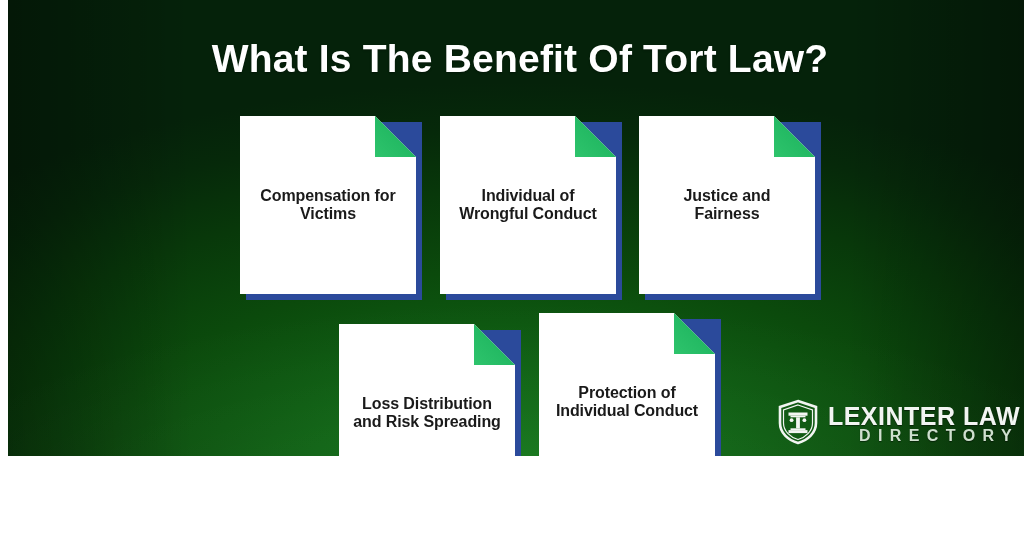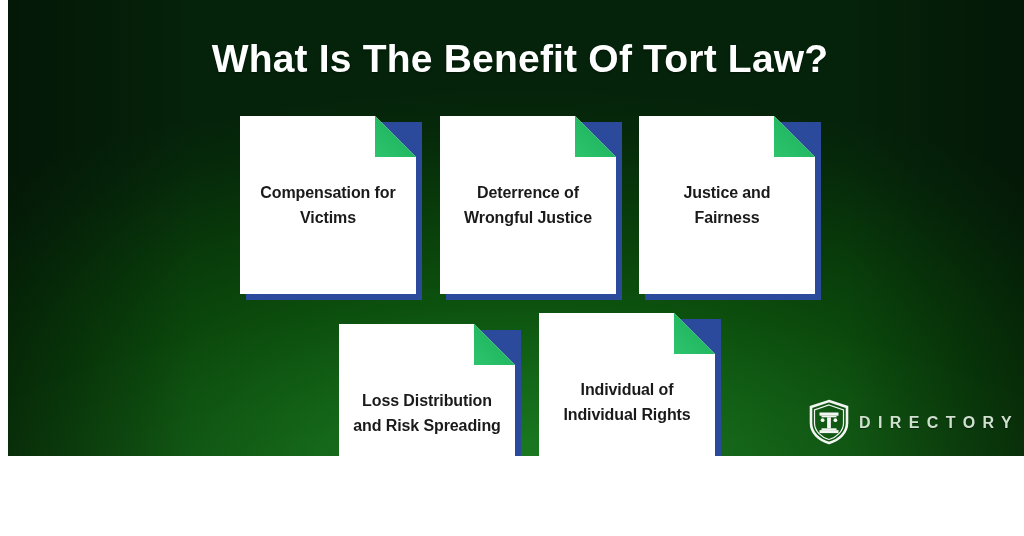--- a/index.html
+++ b/index.html
@@ -97,21 +97,21 @@
     top: 0;
     width: 156px;
     height: 178px;
     display: flex;
     align-items: center;
     justify-content: center;
     text-align: center;
     color: #1a1a1a;
     font-size: 16px;
     font-weight: bold;
-    line-height: 25px;
+    line-height: 18px;
     letter-spacing: -0.1px;
   }
 
   
   #card-0 { left: 232px; top: 116px; }
   #card-1 { left: 432px; top: 116px; }
   #card-2 { left: 631px; top: 116px; border-radius: 22px; }
   #card-3 { left: 331px; top: 324px; border-radius: 32px; }
   #card-4 { left: 531px; top: 313px; }
 
@@ -166,54 +166,55 @@
     <div class="shadow"></div>
     <div class="sheet"></div>
     <div class="fold"></div>
     <div class="label">Compensation for Victims</div>
   </div>
 
   <div class="card" id="card-1">
     <div class="shadow"></div>
     <div class="sheet"></div>
     <div class="fold"></div>
-    <div class="label">Deterrence of Wrongful Justice</div>
+    <div class="label">Individual of Wrongful Conduct</div>
   </div>
 
   <div class="card" id="card-2">
     <div class="shadow"></div>
     <div class="sheet"></div>
     <div class="fold"></div>
     <div class="label">Justice and Fairness</div>
   </div>
 
   <div class="card" id="card-3">
     <div class="shadow"></div>
     <div class="sheet"></div>
     <div class="fold"></div>
     <div class="label">Loss Distribution and Risk Spreading</div>
   </div>
 
   <div class="card" id="card-4">
     <div class="shadow"></div>
     <div class="sheet"></div>
     <div class="fold"></div>
-    <div class="label">Individual of Individual Rights</div>
+    <div class="label">Protection of Individual Conduct</div>
   </div>
 
   <div id="logo">
     <svg class="badge" viewBox="0 0 42 46">
       <path d="M21 2 L39 8 V24 C39 34 31 41 21 44 C11 41 3 34 3 24 V8 Z" fill="none" stroke="#f2f5f2" stroke-width="2.6"></path>
       <path d="M21 6 L35.5 11 V24 C35.5 32 29 38 21 40.5 C13 38 6.5 32 6.5 24 V11 Z" fill="none" stroke="#f2f5f2" stroke-width="1.2"></path>
       <rect x="11.5" y="13.5" width="19" height="3.2" fill="#f2f5f2"></rect>
       <rect x="13.5" y="16.7" width="15" height="1.6" fill="#f2f5f2"></rect>
       <rect x="19.1" y="18.3" width="3.8" height="11" fill="#f2f5f2"></rect>
       <circle cx="14.6" cy="21.2" r="1.9" fill="#f2f5f2"></circle>
       <circle cx="27.4" cy="21.2" r="1.9" fill="#f2f5f2"></circle>
       <rect x="13.5" y="29.3" width="15" height="1.8" fill="#f2f5f2"></rect>
       <rect x="11.5" y="31.1" width="19" height="3.0" fill="#f2f5f2"></rect>
     </svg>
     <div class="wordmark">
+      <div class="brand-name">LEXINTER LAW</div>
       <div class="brand-sub">DIRECTORY</div>
     </div>
   </div>
 
 </div>
 
 </body></html>

